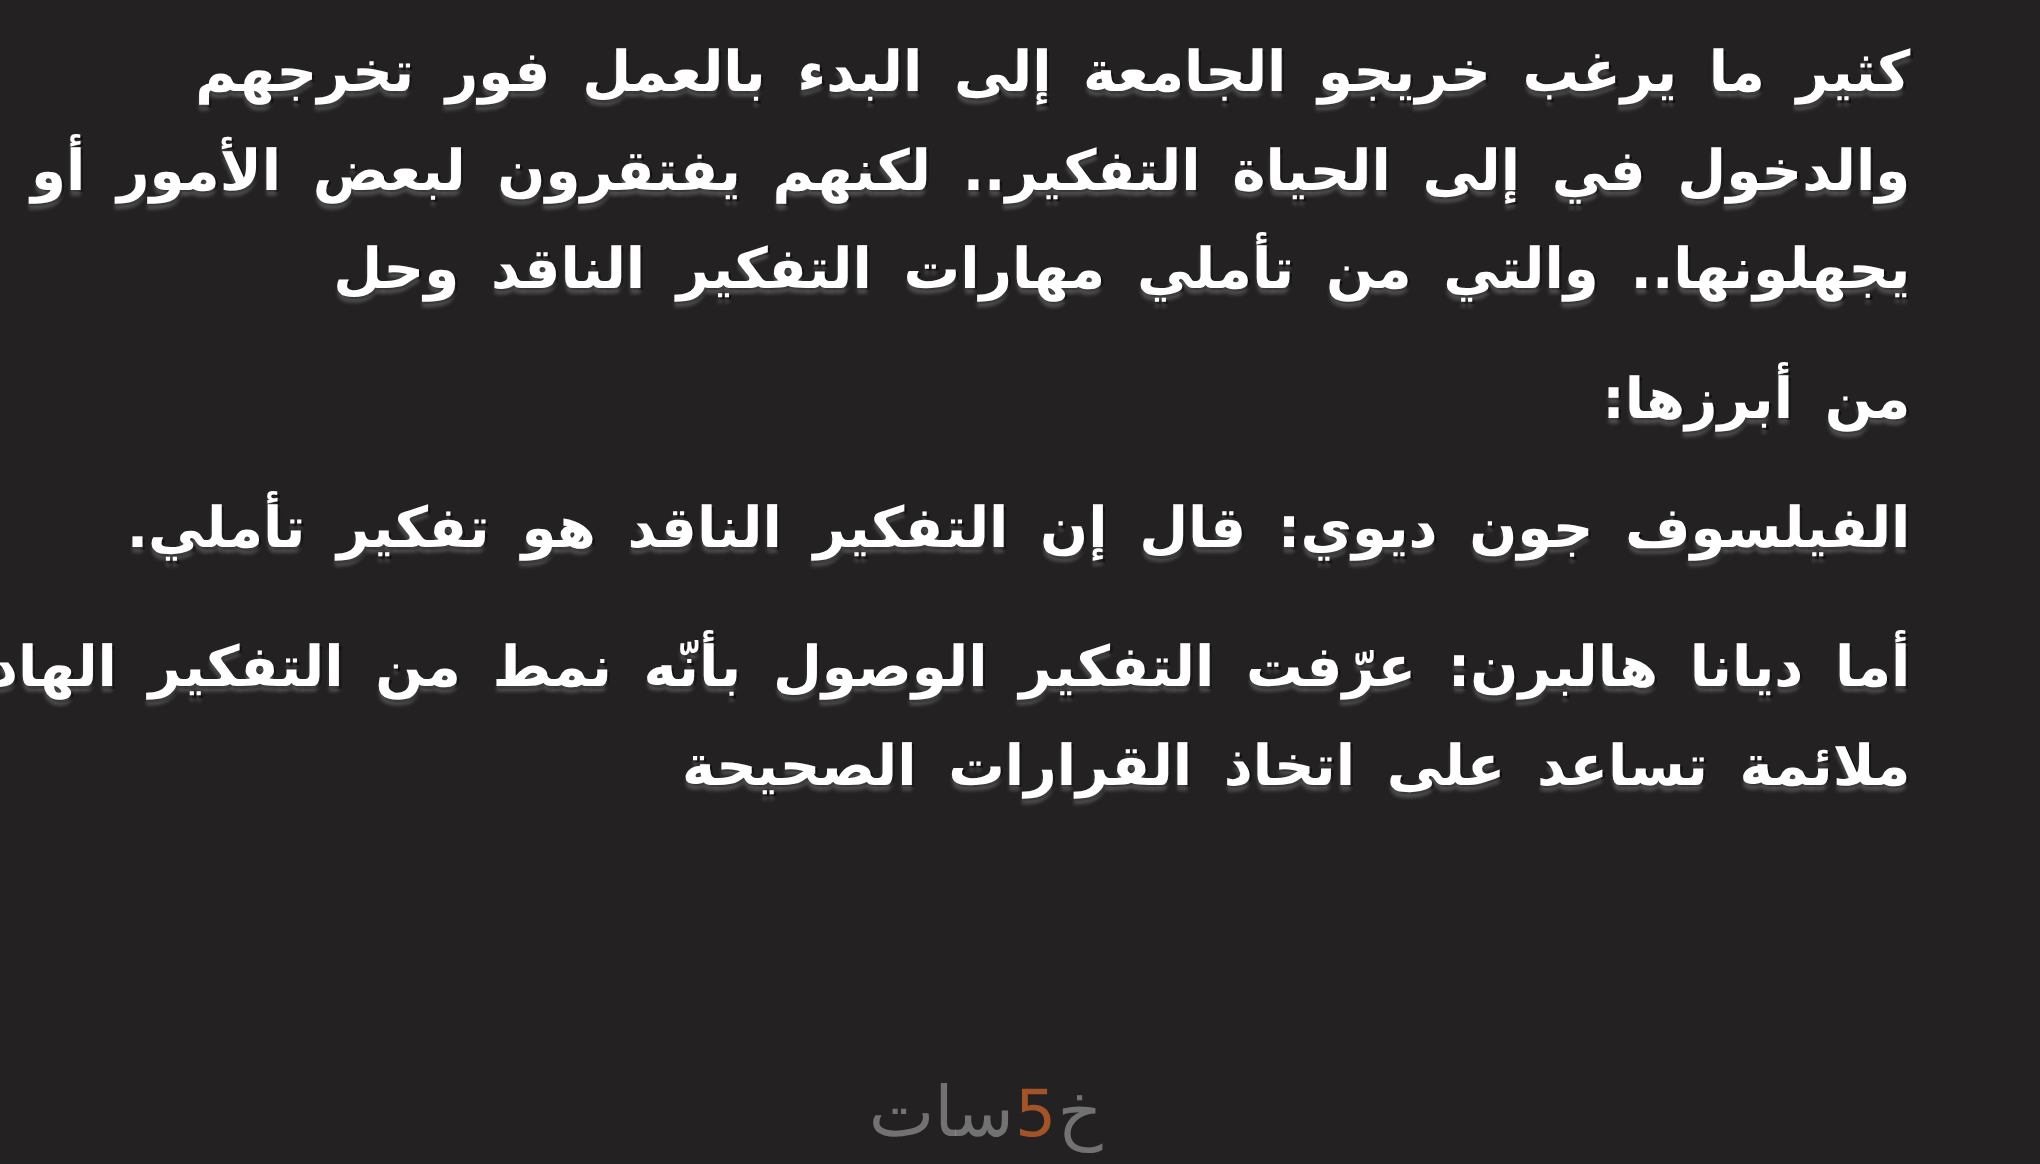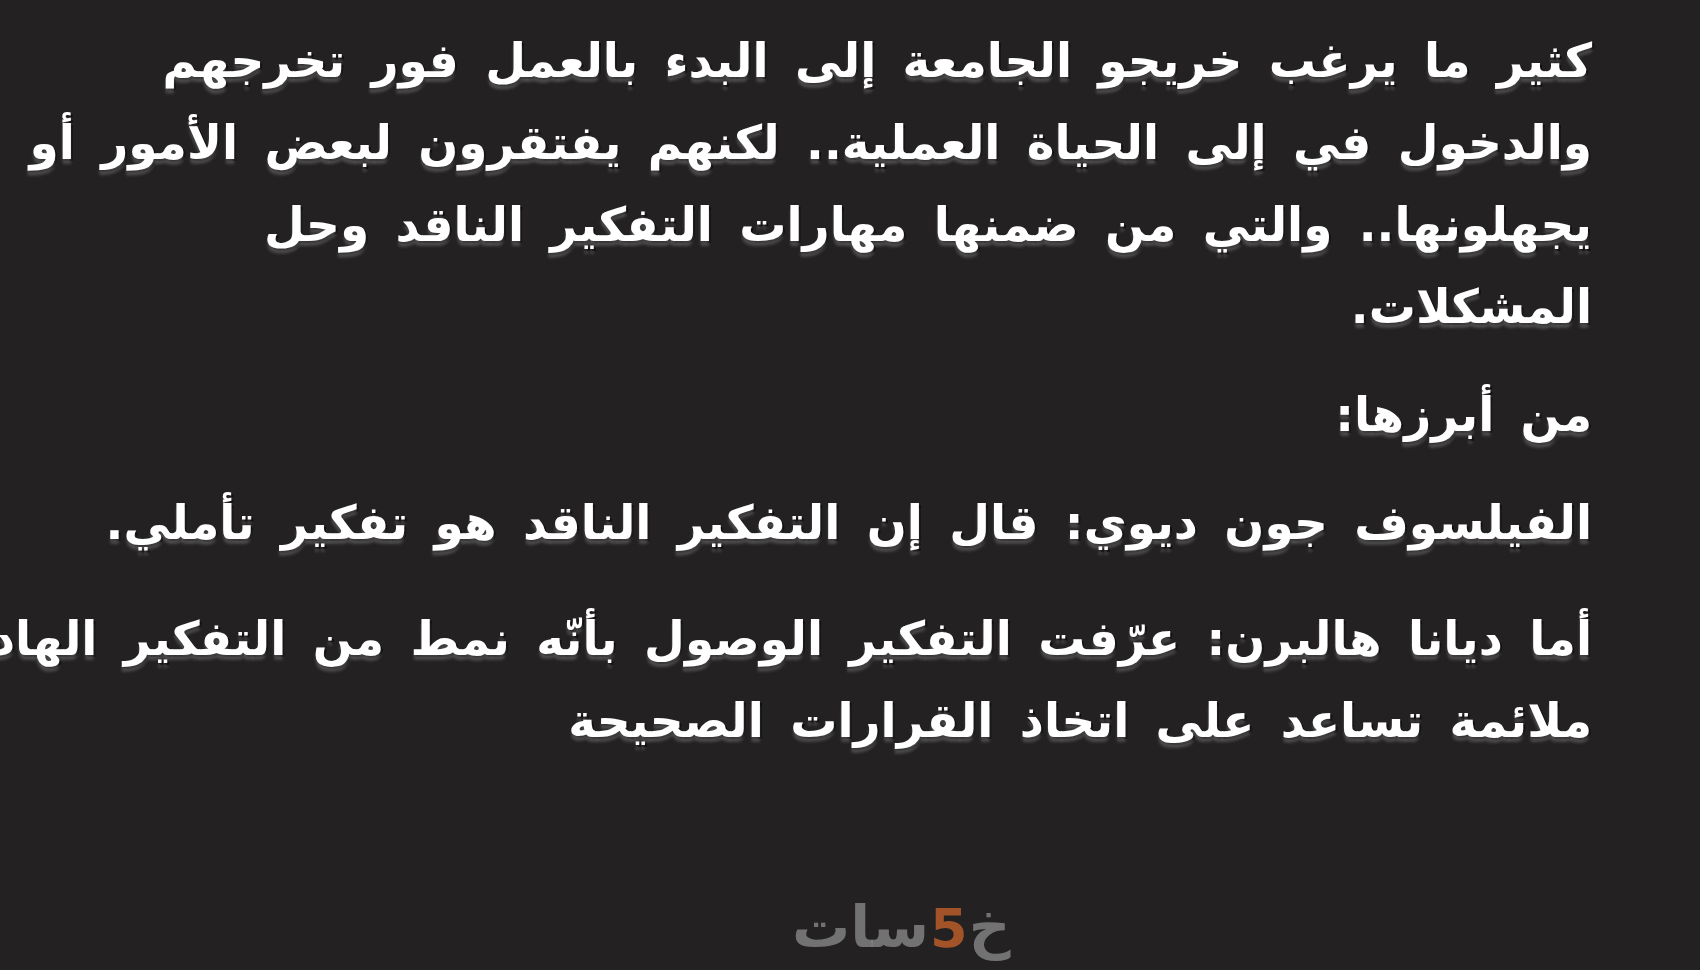--- a/index.html
+++ b/index.html
@@ -30,25 +30,25 @@
   .paragraph { margin: 0; }
   .paragraph + .paragraph { margin-top: 26px; }
   .paragraph:last-child { margin-top: 34px; }
   .line {
     white-space: nowrap;
     height: 82px;
   }
   .watermark {
     position: absolute;
     z-index: 0;
-    left: 792px;
+    left: 724px;
     top: 893px;
     direction: rtl;
     font-size: 58px;
-    font-weight: 700;
+    font-weight: 400;
     letter-spacing: -1px;
     opacity: 0.85;
     text-shadow: none;
     white-space: nowrap;
   }
   .watermark .digit {
     font-size: 54px;
     padding: 0 1px;
   }
 </style>
@@ -58,23 +58,22 @@
 <div class="page" style="background: rgb(36, 33, 34);">
 
   <div class="watermark" style="color: rgba(156, 156, 156, 0.78);">
     <span>خ</span><span class="digit" style="color: rgb(184, 92, 42);">5</span><span>سات</span>
   </div>
 
   <div class="content" dir="rtl" style="color: rgb(255, 255, 255);">
 
   <div class="paragraph">
         <div class="line">كثير ما يرغب خريجو الجامعة إلى البدء بالعمل فور تخرجهم</div>
-        <div class="line">والدخول في إلى الحياة العملية.. لكنهم يفتقرون لبعض الأمور أو</div>
-        <div class="line">يجهلونها.. والتي من ضمنها مهارات التفكير الناقد وحل</div>
-        <div class="line">المشكلات.</div>
+        <div class="line">والدخول في إلى الحياة التفكير.. لكنهم يفتقرون لبعض الأمور أو</div>
+        <div class="line">يجهلونها.. والتي من تأملي مهارات التفكير الناقد وحل</div>
       </div>
       <div class="paragraph">
         <div class="line">من أبرزها:</div>
       </div>
       <div class="paragraph">
         <div class="line">الفيلسوف جون ديوي: قال إن التفكير الناقد هو تفكير تأملي.</div>
       </div>
       <div class="paragraph">
         <div class="line">أما ديانا هالبرن: عرّفت التفكير الوصول بأنّه نمط من التفكير الهادف</div>
         <div class="line">ملائمة تساعد على اتخاذ القرارات الصحيحة</div>

